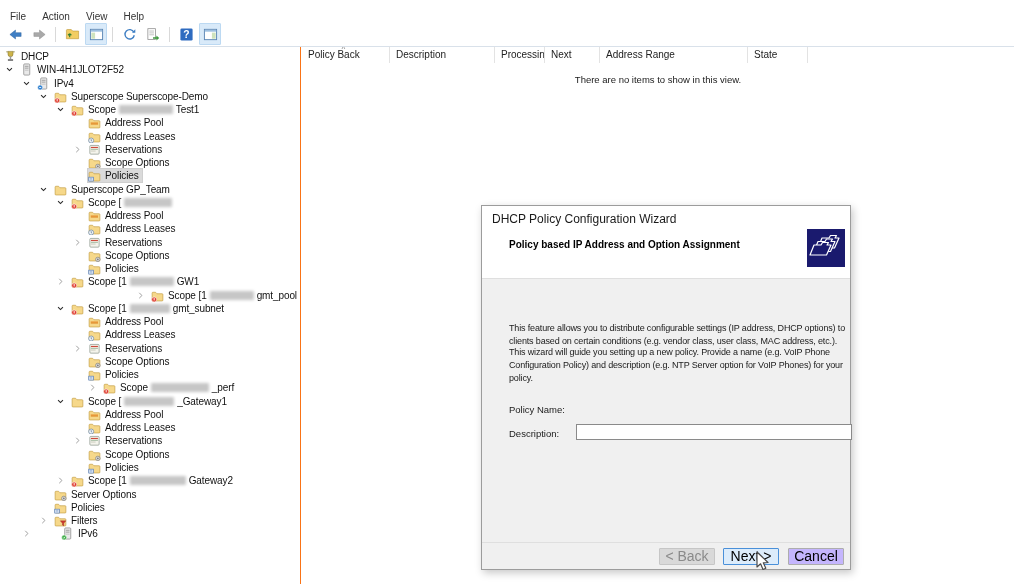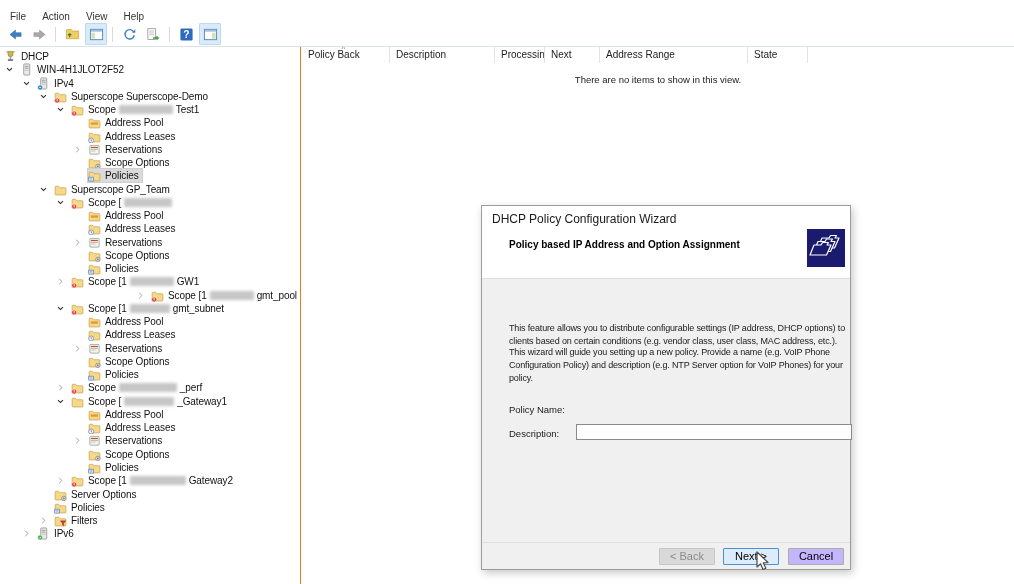--- a/index.html
+++ b/index.html
@@ -49,21 +49,21 @@
   .p1{top:94px;margin-top:22px;}
   .p2{top:140px;}
   .fld-label{position:absolute;left:27px;font-size:9.5px;color:#1a1a1a;}
   .l1{top:198px;}
   .l2{top:222px;}
   .txt{position:absolute;left:94px;width:268px;height:14px;border:1px solid #8a8a8a;background:#fff;
        font-size:9.5px;font-family:"Liberation Sans",sans-serif;padding:0 3px;}
   .t1{top:194px;}
   .t2{top:218px;}
   .btnbar{position:absolute;left:0;right:0;top:336px;bottom:0;border-top:1px solid #dfdfdf;}
-  .btn{position:absolute;top:5px;width:56px;height:17px;font-size:11px;text-align:center;line-height:15px;
+  .btn{position:absolute;top:5px;width:56px;height:17px;font-size:14px;text-align:center;line-height:15px;
        box-sizing:border-box;border-radius:1px;}
   .btn-back{left:177px;background:#d9d9d9;border:1px solid #c6c6c6;color:#8a8a8a;}
   .btn-next{left:241px;background:#dcecfb;border:1px solid #4a90d9;color:#000;}
   .btn-cancel{left:306px;background:#c4b5fd;border:1px solid #adadad;color:#000;}
   
   .cursor{position:absolute;left:751px;top:551px;width:22px;height:22px;pointer-events:none;}
 </style>
 </head>
 <body>
 
@@ -503,21 +503,21 @@
           <span class="ticon">
             <svg viewBox="0 0 14 14">
               <path d="M1.2 4.4 v7.6 a0.9 0.9 0 0 0 .9.9 h9.8 a0.9 0.9 0 0 0 .9-.9 v-6 a0.9 0.9 0 0 0-.9-.9 h-5.5 l-1.5-1.6 h-2.8 a0.9 0.9 0 0 0-.9.9 z" fill="#f6d88a" stroke="#c19b3f" stroke-width="0.7"></path>
               <rect x="0.8" y="8.8" width="5" height="4.2" fill="#eef3fa" stroke="#4a76b8" stroke-width="0.7"></rect>
               <path d="M1.8 10.1 h3 M1.8 11.6 h3" stroke="#4a76b8" stroke-width="0.5"></path>
             </svg>
           </span>
           <span class="tlabel">Policies</span>
         </span>
       </div>
-      <div class="trow" style="padding-left: 54px; text-align: right;">
+      <div class="trow" style="padding-left: 86px; text-align: right;">
         <span class="chev">
           <svg viewBox="0 0 10 10">
             <path d="M3.6 2 L6.6 5 L3.6 8" fill="none" stroke="#9f9f9f" stroke-width="1.1"></path>
           </svg>
         </span>
         <span class="tinner">
           <span class="ticon">
             <svg viewBox="0 0 14 14">
               <path d="M1.2 4.4 v7.6 a0.9 0.9 0 0 0 .9.9 h9.8 a0.9 0.9 0 0 0 .9-.9 v-6 a0.9 0.9 0 0 0-.9-.9 h-5.5 l-1.5-1.6 h-2.8 a0.9 0.9 0 0 0-.9.9 z" fill="#f6d88a" stroke="#c19b3f" stroke-width="0.7"></path>
               <circle cx="3.4" cy="11.3" r="2.7" fill="#df3b2f" stroke="#fff" stroke-width="0.6"></circle>
@@ -664,21 +664,21 @@
         <span class="tinner">
           <span class="ticon">
             <svg viewBox="0 0 14 14">
               <path d="M1.2 4.4 v7.6 a0.9 0.9 0 0 0 .9.9 h9.8 a0.9 0.9 0 0 0 .9-.9 v-6 a0.9 0.9 0 0 0-.9-.9 h-5.5 l-1.5-1.6 h-2.8 a0.9 0.9 0 0 0-.9.9 z" fill="#f6d88a" stroke="#c19b3f" stroke-width="0.7"></path>
               <path d="M6.8 7.4 h6 l-2.3 2.6 v2.8 l-1.4-1 v-1.8 z" fill="#d03a2f" stroke="#8e231b" stroke-width="0.4"></path>
             </svg>
           </span>
           <span class="tlabel">Filters</span>
         </span>
       </div>
-      <div class="trow" style="padding-left: 20px;">
+      <div class="trow" style="padding-left: 20px; gap: 24px;">
         <span class="chev">
           <svg viewBox="0 0 10 10">
             <path d="M3.6 2 L6.6 5 L3.6 8" fill="none" stroke="#9f9f9f" stroke-width="1.1"></path>
           </svg>
         </span>
         <span class="tinner">
           <span class="ticon">
             <svg viewBox="0 0 14 14">
               <rect x="4" y="1" width="6.5" height="12" rx="1" fill="#e9e9e9" stroke="#8a8a8a" stroke-width="0.8"></rect>
               <rect x="5.2" y="3" width="4" height="1" fill="#9a9a9a"></rect>

